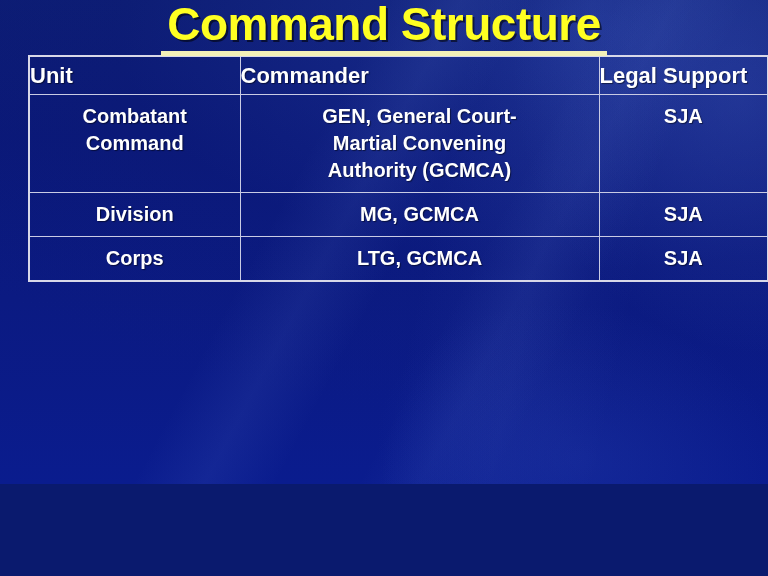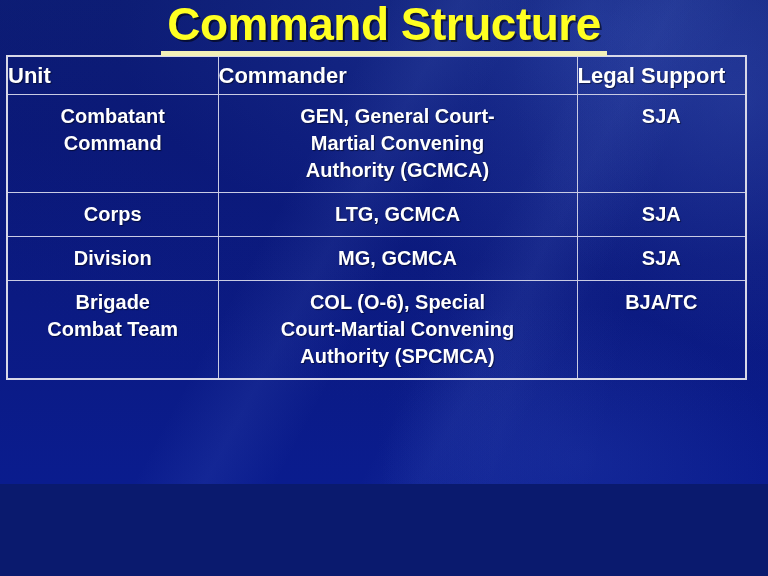--- a/index.html
+++ b/index.html
@@ -84,21 +84,21 @@
     letter-spacing: -0.5px;
     text-shadow: 2px 2px 0 rgba(0,0,0,0.55);
     border-bottom: 5px solid #f2f0b8;
     padding: 0 6px 1px 6px;
     white-space: nowrap;
   }
 
   
   #command-table {
     position: absolute;
-    left: 6px;
+    left: 28px;
     top: 55px;
     width: 739px;
     border-collapse: collapse;
     z-index: 4;
     table-layout: fixed;
     border: 2px solid #d8d8e8;
   }
   #command-table col.c-unit      { width: 211px; }
   #command-table col.c-commander { width: 359px; }
   #command-table col.c-legal     { width: 169px; }
@@ -168,44 +168,32 @@
           </td>
           <td class="cell-commander">
             <span class="line">GEN, General Court-</span>
             <span class="line">Martial Convening</span>
             <span class="line">Authority (GCMCA)</span>
           </td>
           <td class="cell-legal">SJA</td>
         </tr>
         <tr>
           <td class="cell-unit">
+            <span class="line">Division</span>
+          </td>
+          <td class="cell-commander">
+            <span class="line">MG, GCMCA</span>
+          </td>
+          <td class="cell-legal">SJA</td>
+        </tr>
+        <tr>
+          <td class="cell-unit">
             <span class="line">Corps</span>
           </td>
           <td class="cell-commander">
             <span class="line">LTG, GCMCA</span>
           </td>
           <td class="cell-legal">SJA</td>
         </tr>
-        <tr>
-          <td class="cell-unit">
-            <span class="line">Division</span>
-          </td>
-          <td class="cell-commander">
-            <span class="line">MG, GCMCA</span>
-          </td>
-          <td class="cell-legal">SJA</td>
-        </tr>
-        <tr class="tall">
-          <td class="cell-unit">
-            <span class="line">Brigade</span>
-            <span class="line">Combat Team</span>
-          </td>
-          <td class="cell-commander">
-            <span class="line">COL (O-6), Special</span>
-            <span class="line">Court-Martial Convening</span>
-            <span class="line">Authority (SPCMCA)</span>
-          </td>
-          <td class="cell-legal">BJA/TC</td>
-        </tr>
       </tbody>
   </table>
 
 </div>
 
 </body></html>

